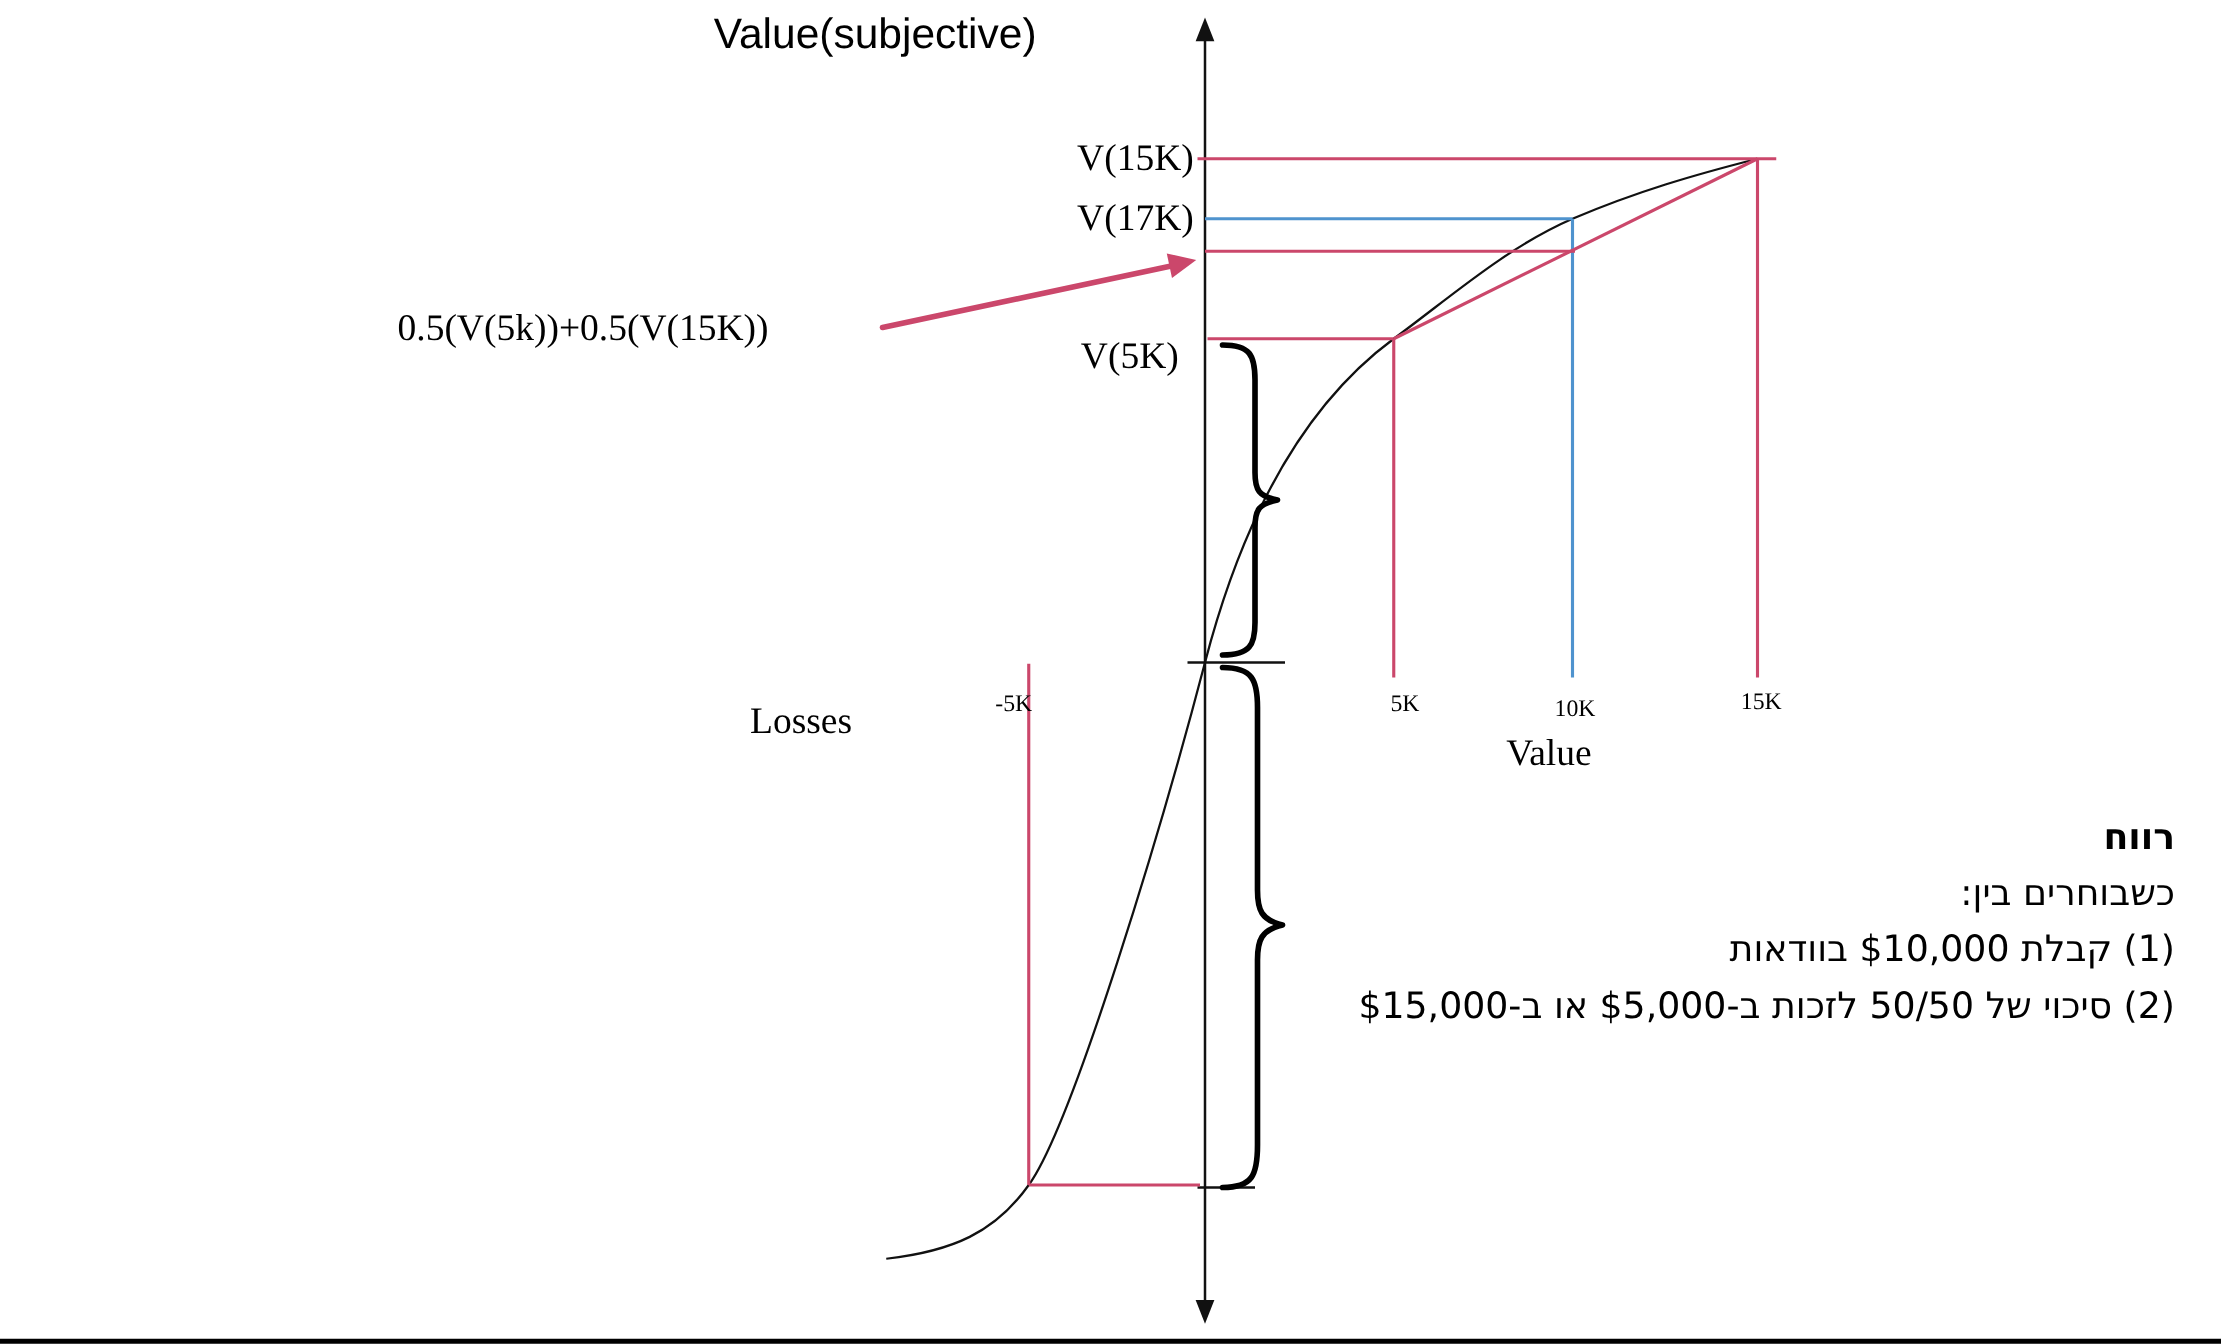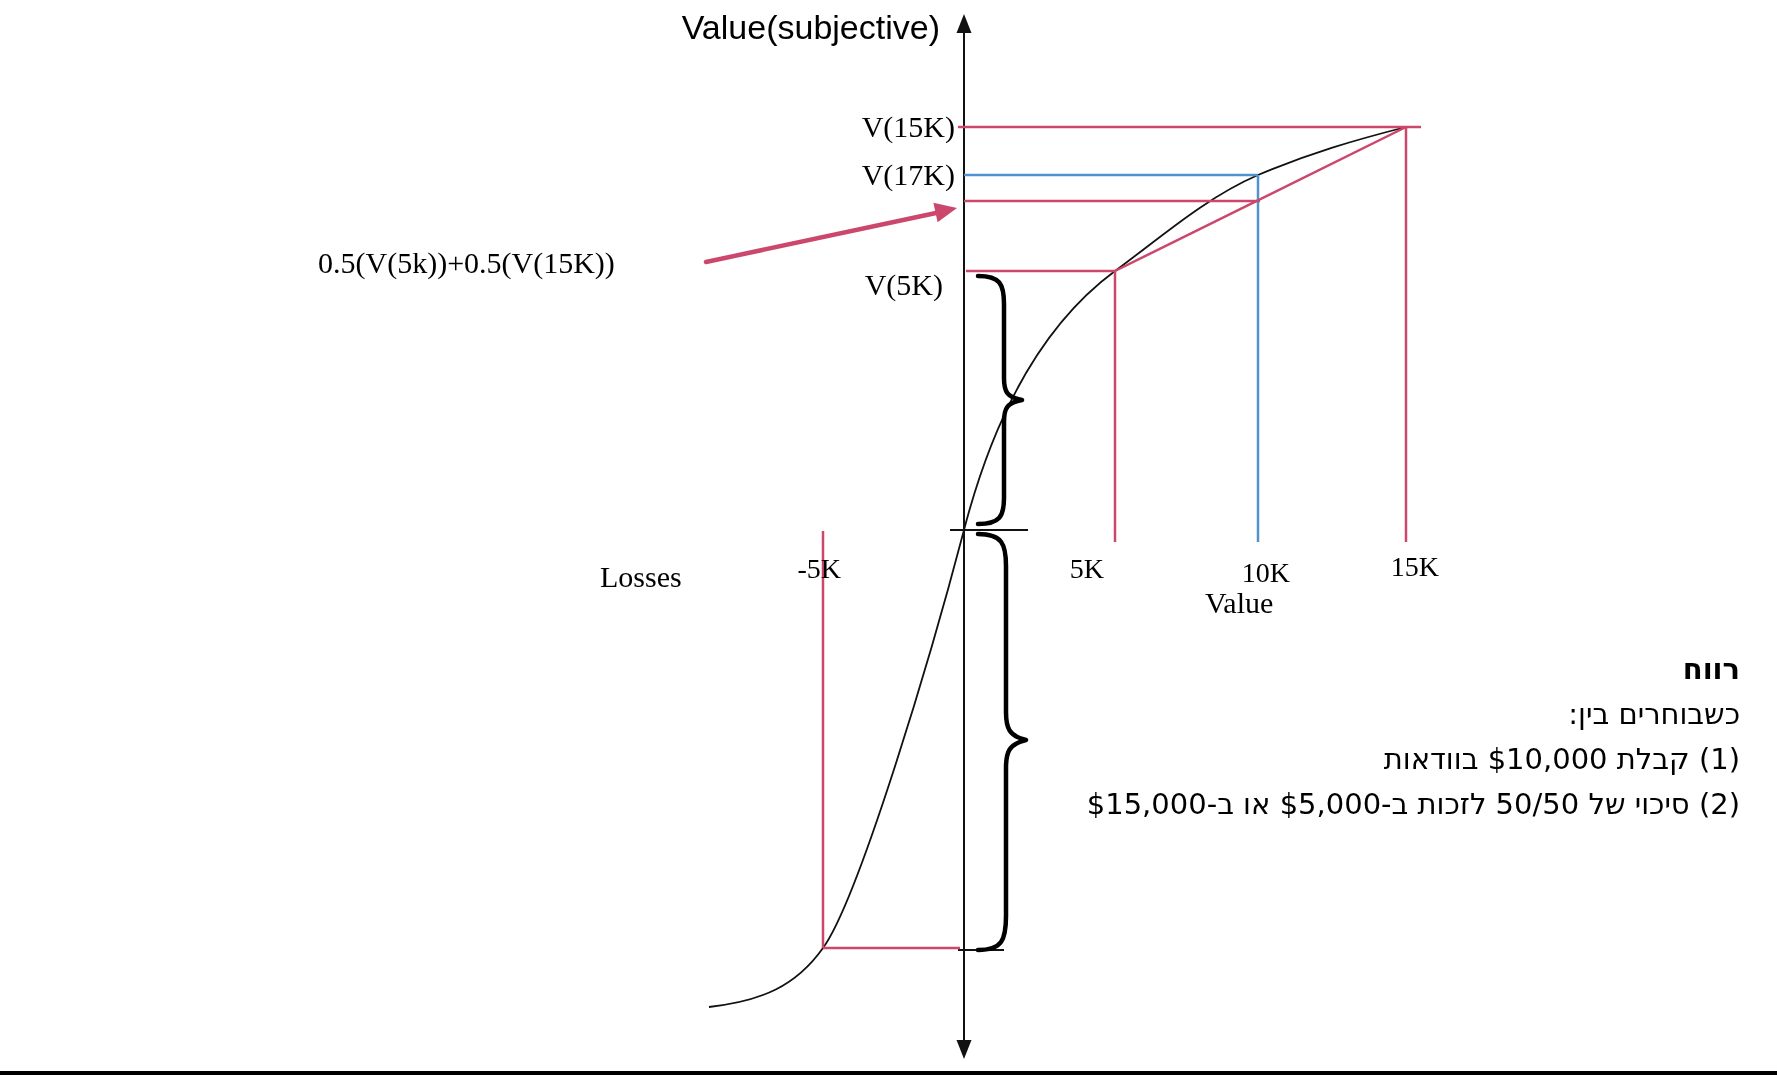--- a/index.html
+++ b/index.html
@@ -23,31 +23,31 @@
   .pink   { stroke: var(--pink, #cb476b); stroke-width: 2.5; fill: none; }
   .blue   { stroke: var(--blue, #4f93ce); stroke-width: 2.5; fill: none; }
   .brace  { stroke: #000; stroke-width: 4.5; fill: none; stroke-linecap: round; stroke-linejoin: round; }
   .arrow-line { stroke: var(--pink, #cb476b); stroke-width: 4.5; stroke-linecap: round; }
   .ink-fill  { fill: #111; }
   .pink-fill { fill: var(--pink, #cb476b); }
 
   .lbl { position: absolute; color: #000; white-space: nowrap; }
   .serif { font-family: "Liberation Serif", serif; }
 
-  .title-lbl   { left: 590px; top: 8px; width: 350px; text-align: right; font-size: 34px; }
+  .title-lbl   { left: 571px; top: 8px; width: 350px; text-align: left; font-size: 34px; }
   .v-label     { width: 220px; text-align: right; font-size: 30px; }
   .v15k-lbl    { left: 735px; top: 110px; }
   .v10k-lbl    { left: 735px; top: 158px; }
   .v5k-lbl     { left: 723px; top: 268px; }
   .mix-lbl     { left: 318px; top: 246px; font-size: 30px; }
   .losses-lbl  { left: 600px; top: 560px; font-size: 30px; }
   .gains-lbl   { left: 1205px; top: 586px; font-size: 30px; }
-  .tick-lbl    { width: 60px; text-align: right; font-size: 28px; }
+  .tick-lbl    { width: 60px; text-align: center; font-size: 19px; }
   .t-neg5k     { left: 781px;  top: 553px; }
-  .t-5k        { left: 1044px; top: 553px; }
+  .t-5k        { left: 1094px; top: 553px; }
   .t-10k       { left: 1230px; top: 557px; }
   .t-15k       { left: 1379px; top: 551px; }
   .citation-lbl{ left: 389px; top: 1000px; font-size: 27px; }
 
   .hebrew-block {
     position: absolute; right: 37px; top: 647px;
     direction: rtl; text-align: right;
     font-family: "DejaVu Sans", sans-serif;
     font-size: 29px; line-height: 45px;
     color: #000; white-space: nowrap;

